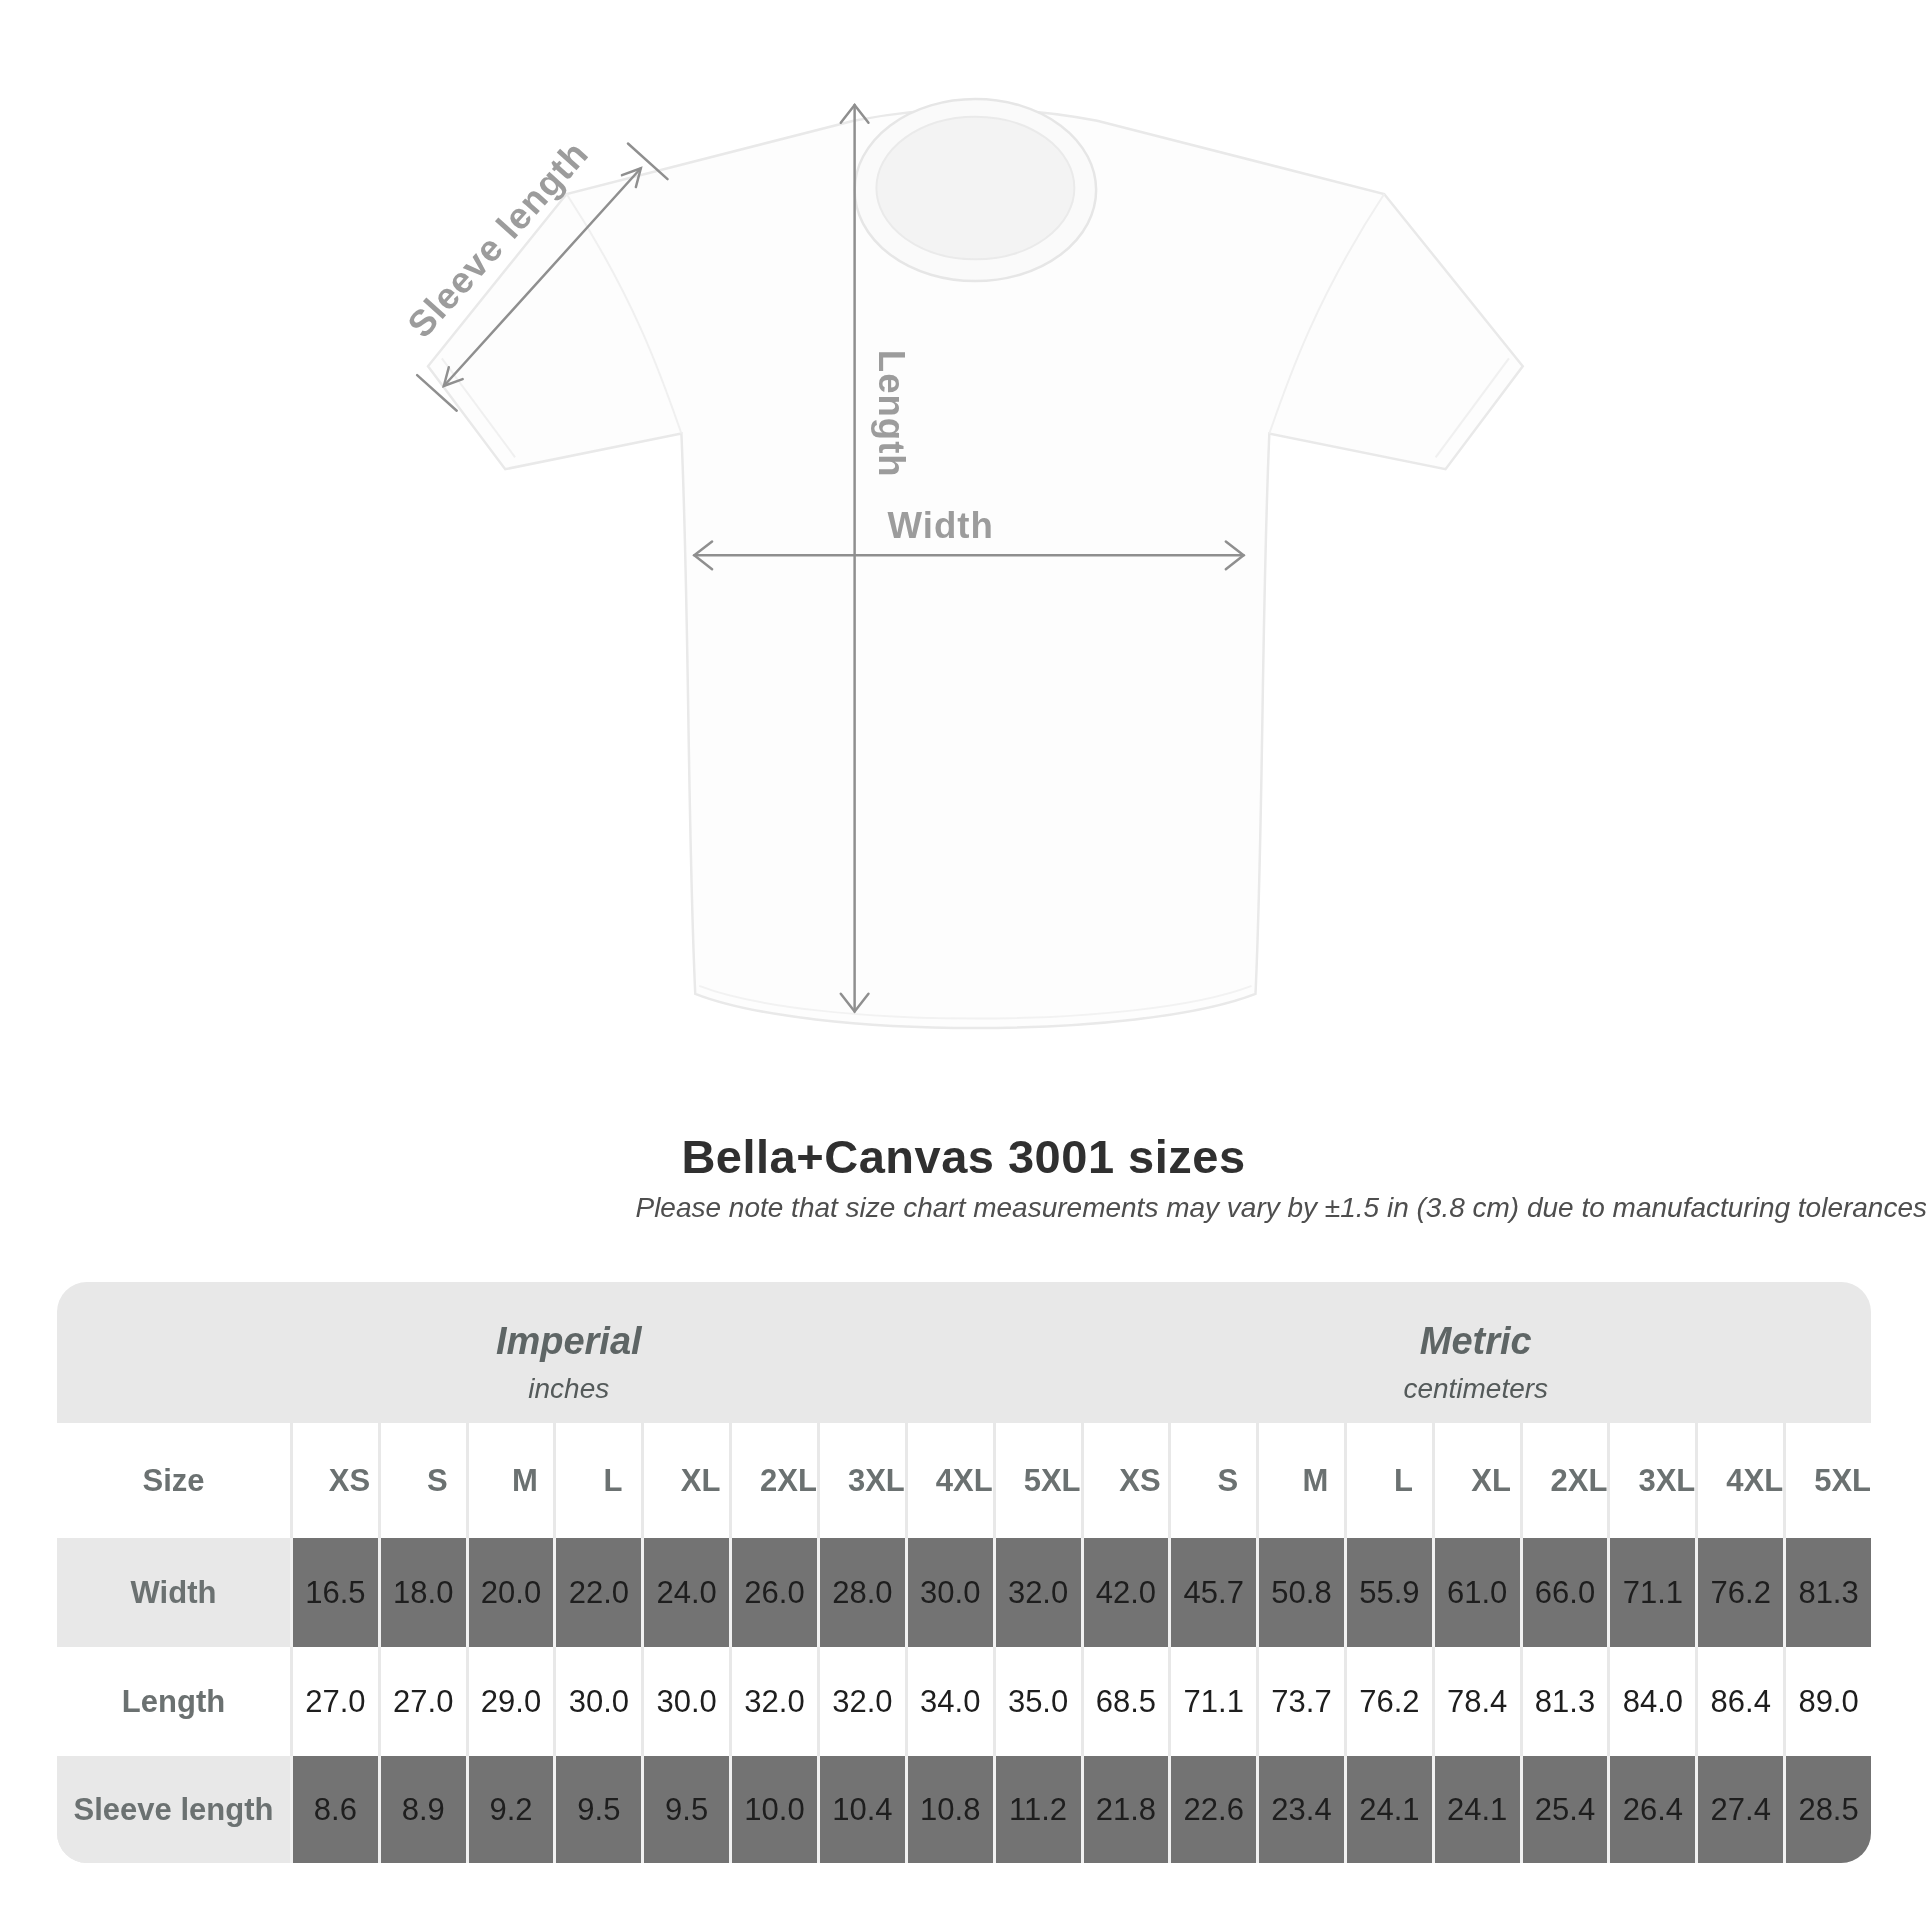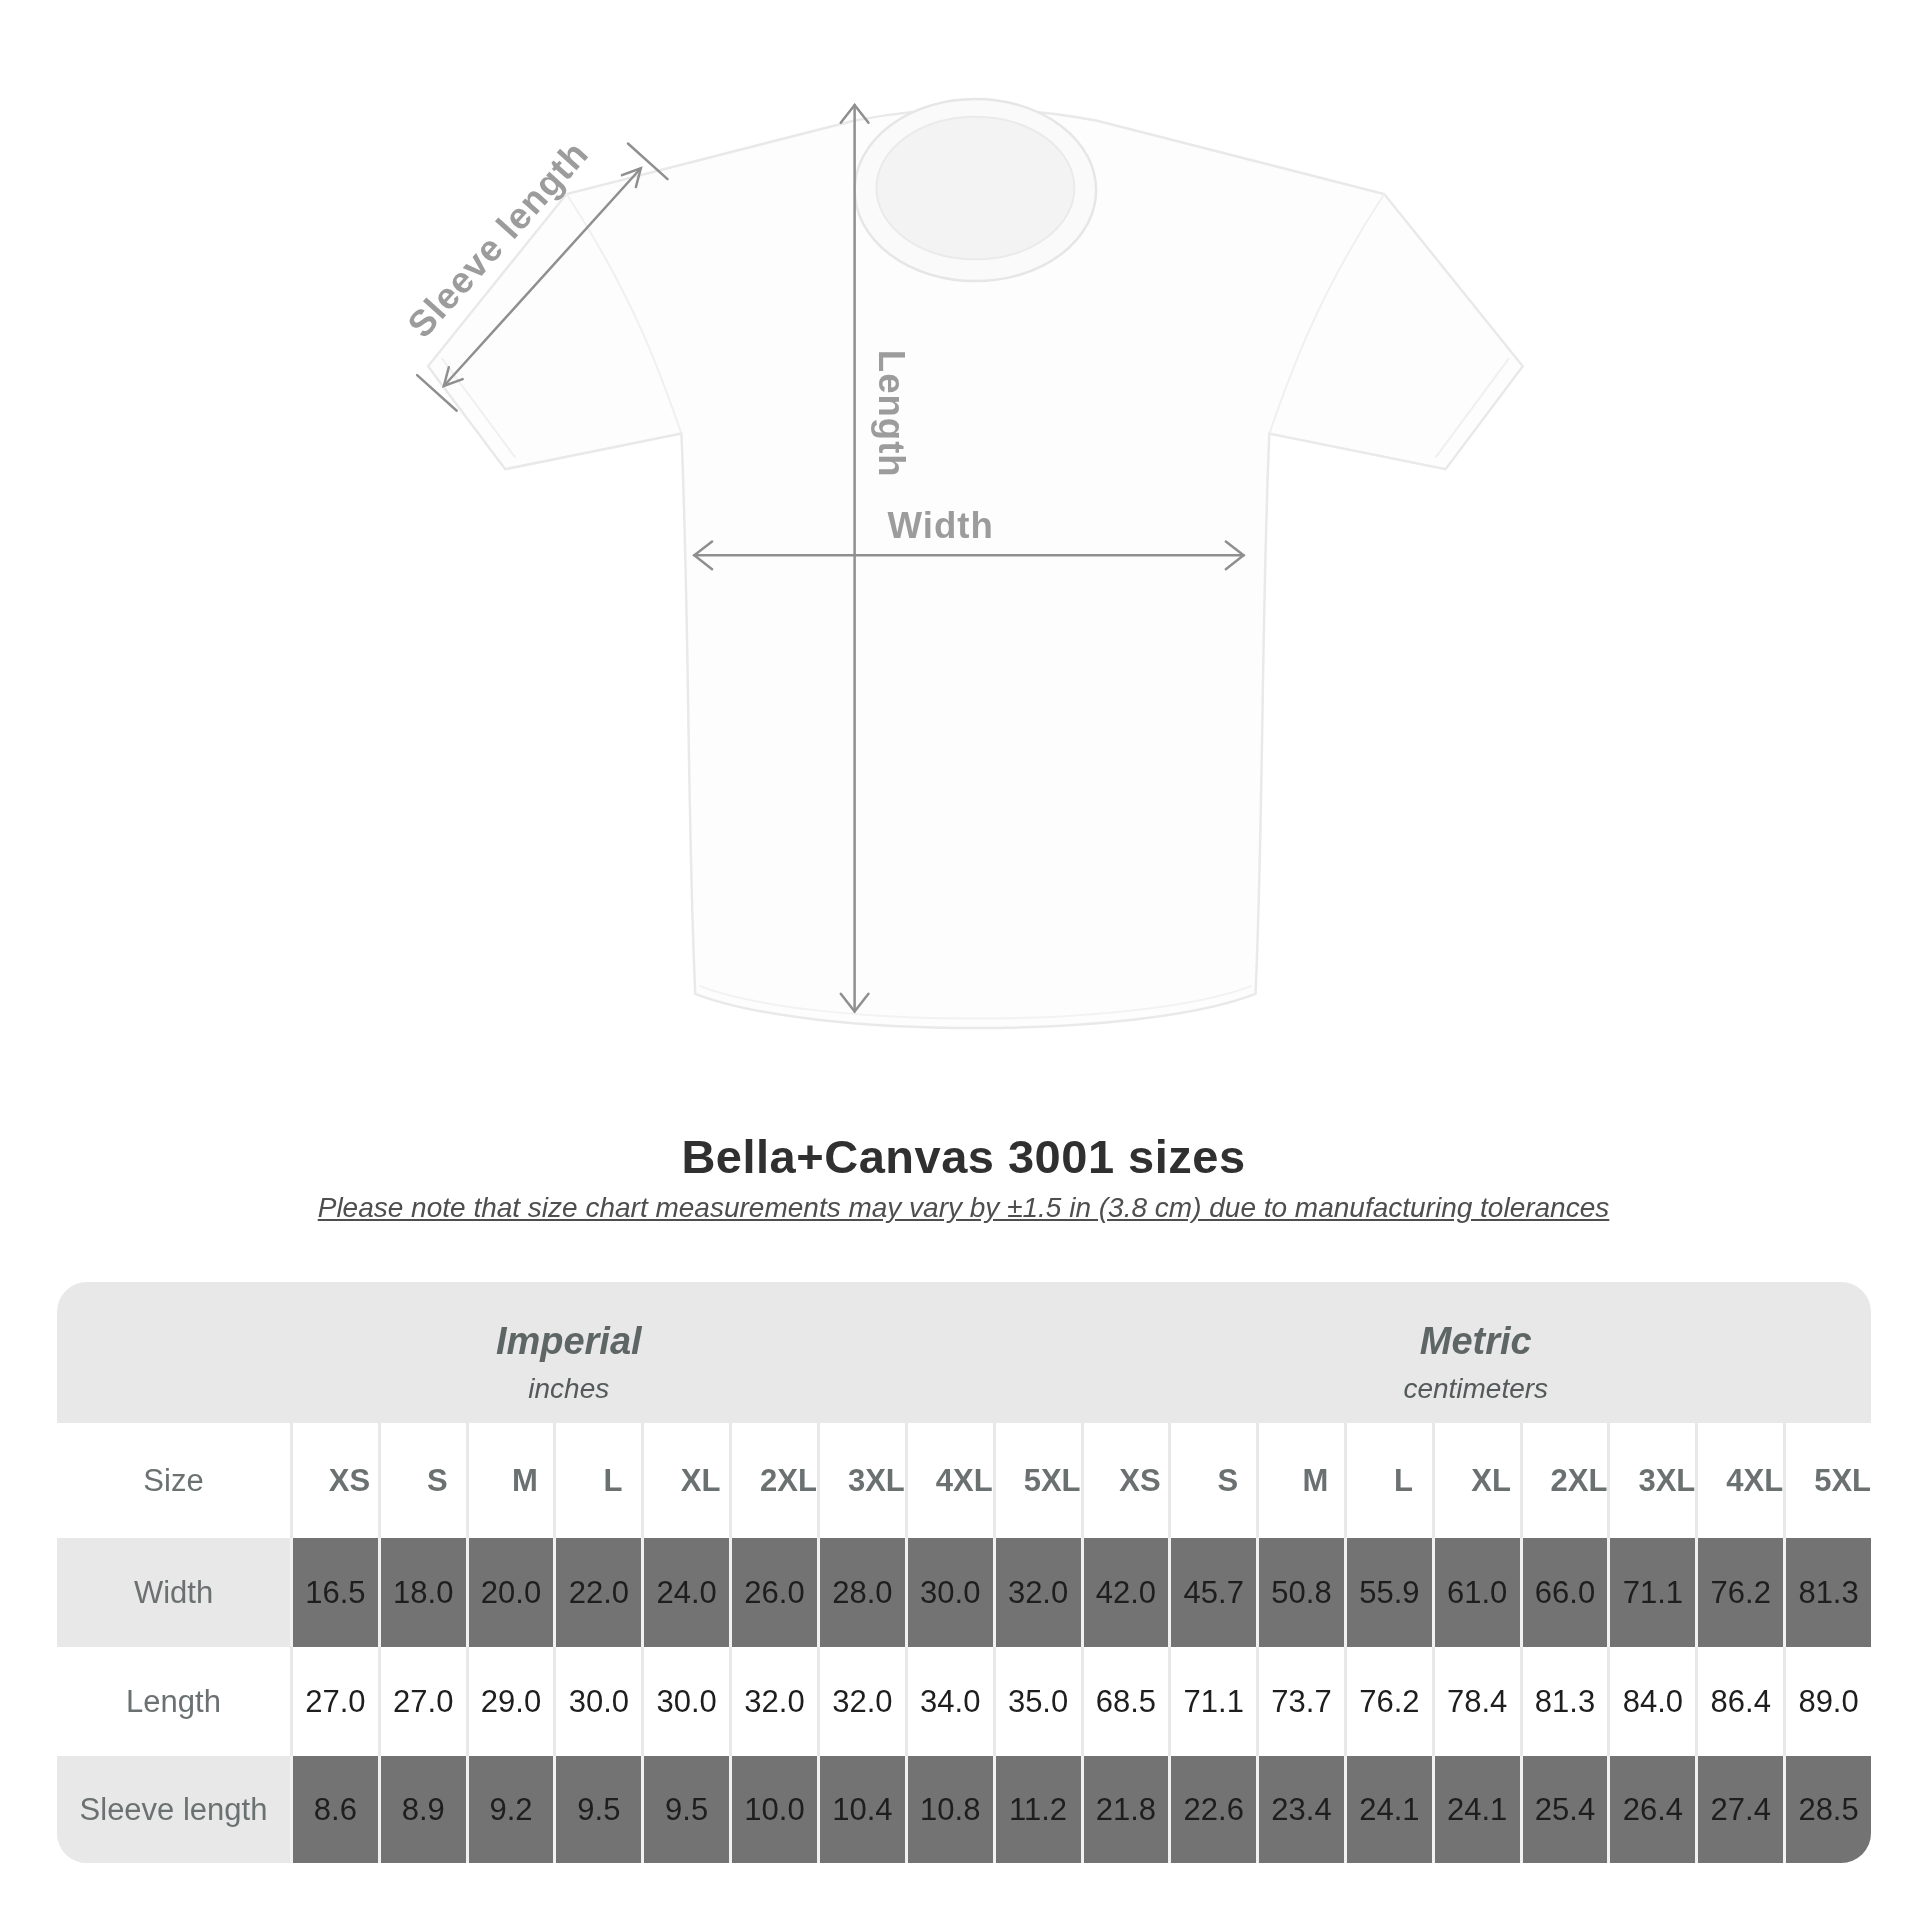--- a/index.html
+++ b/index.html
@@ -7,39 +7,39 @@
         font-family:"Liberation Sans", sans-serif;}
 
   
   .figure{position:absolute;left:0;top:0;width:1927px;height:1168px;}
   .dim-label{font-family:"Liberation Sans",sans-serif;font-weight:bold;font-size:37px;
              fill:#9c9c9c;letter-spacing:1px;}
 
   
   .title{position:absolute;top:1129px;left:0;width:100%;text-align:center;
          font-size:47px;font-weight:bold;color:#303030;letter-spacing:0.5px;}
-  .subtitle{position:absolute;top:1192px;left:0;width:100%;text-align:center;
-            font-size:28px;font-style:italic;color:#4e4e4e;text-decoration:underline;}
+  .subtitle{position:absolute;top:1192px;left:0;width:100%;text-align:right;
+            font-size:28px;font-style:italic;color:#4e4e4e;}
 
   
   .tbl{position:absolute;left:57px;top:1282px;width:1814px;height:581px;
        background:#e8e8e8;border-radius:30px;overflow:hidden;}
   .grid{display:grid;width:100%;height:100%;
         grid-template-columns:233px repeat(18,1fr);
         grid-template-rows:141px 115px 109px 109px 1fr;}
   .uhead{display:flex;flex-direction:column;align-items:center;justify-content:center;
          padding-top:20px;gap:10px;grid-row:1;}
   .uhead .uname{font-size:38px;font-weight:bold;font-style:italic;color:#5e6565;}
   .uhead .uunit{font-size:28px;font-style:italic;color:#545a5a;}
   .cell{display:flex;align-items:center;justify-content:center;font-size:31px;}
   .cell.w{background:#ffffff;border-left:3px solid #e8e8e8;}
   .cell.g{background:#737373;border-left:3px solid #f1f1f1;}
   .cell.head{font-weight:bold;color:#6b7171;padding-left:28px;}
   .cell.val{color:#1e1e1e;}
-  .cell.lab{font-weight:normal;color:#6b7171;border-left:none;}
+  .cell.lab{font-weight:bold;color:#6b7171;border-left:none;}
   .cell.lab.w{background:#ffffff;}
   .cell.lab.g{background:#e8e8e8;}
 </style>
 </head>
 <body>
 
 <div class="page">
 
   <svg class="figure" viewBox="0 0 1946 1180" xmlns="http://www.w3.org/2000/svg">
 

